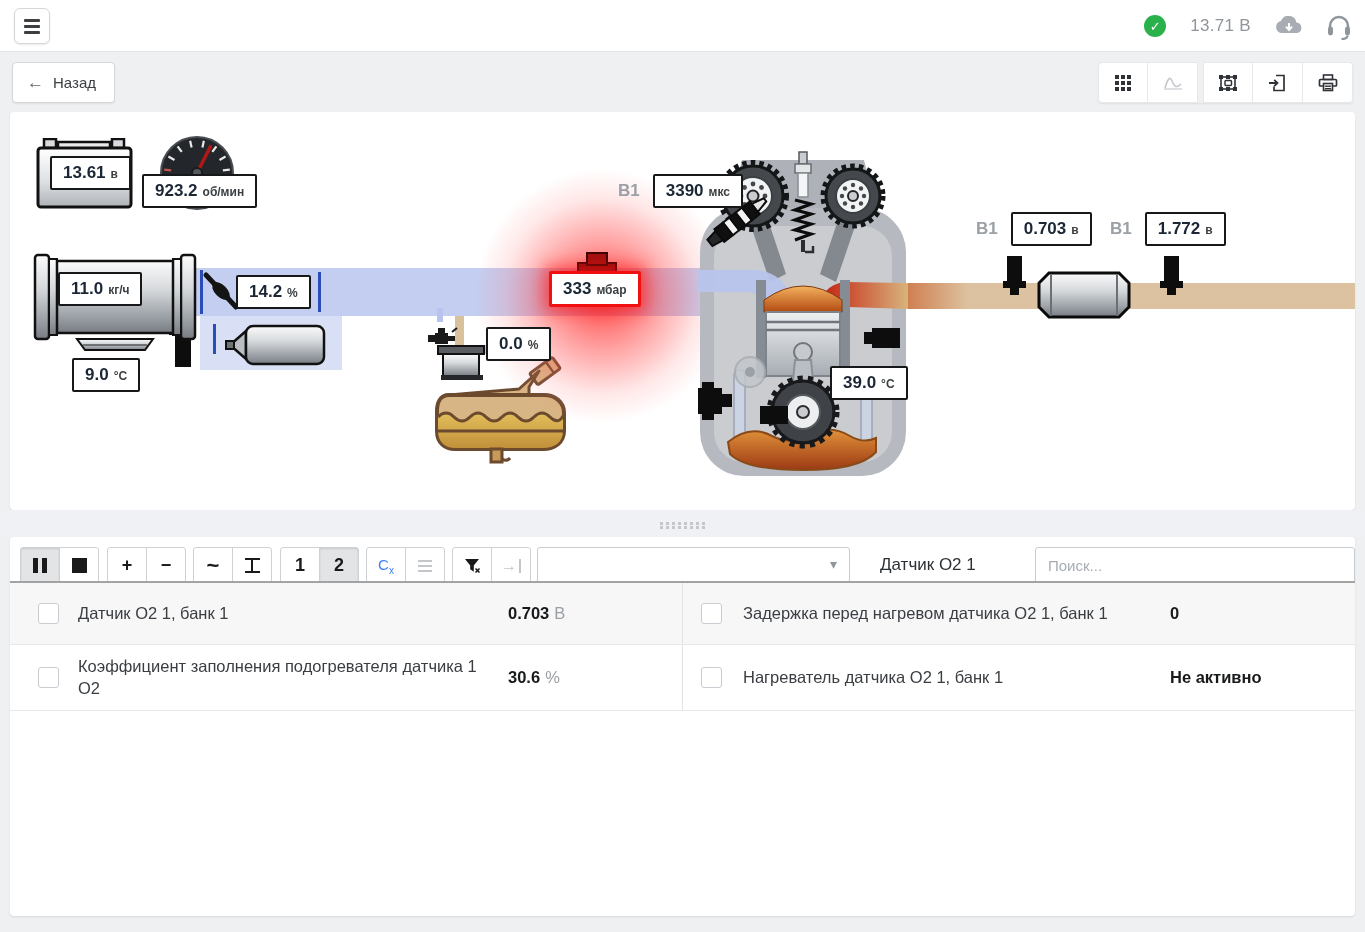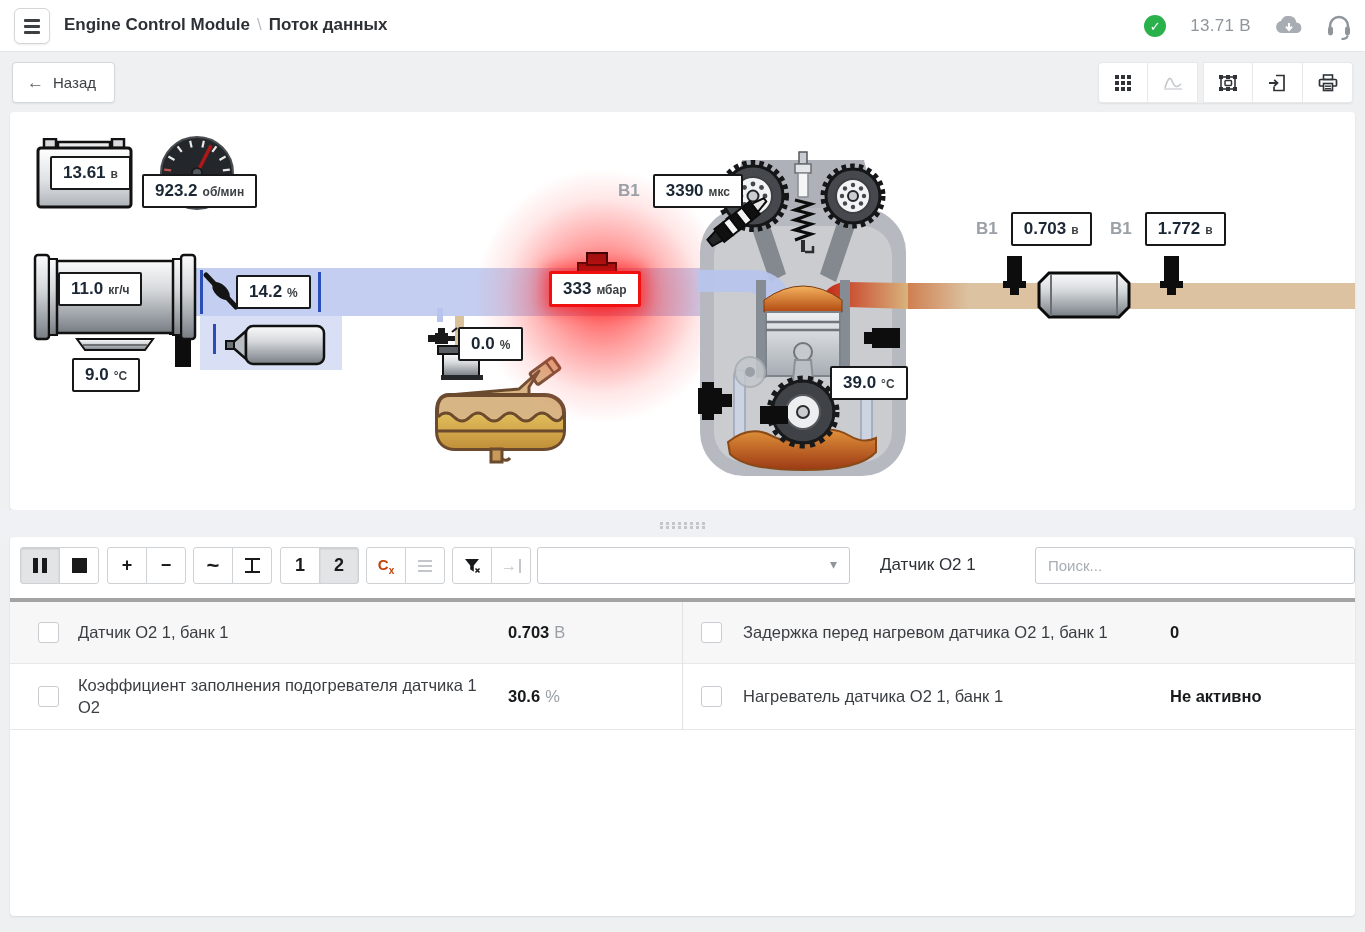--- a/index.html
+++ b/index.html
@@ -77,33 +77,33 @@
   .btn-group .tb-btn:last-child { border-radius:0 3px 3px 0; }
   .tb-btn.active { background:#e2e4e6; box-shadow:inset 0 1px 2px rgba(0,0,0,.12); }
   .tb-btn.disabled { color:#c3c7cb; cursor:default; }
   .pause-glyph { display:flex; gap:4px; }
   .pause-glyph i { width:5px; height:15px; background:#1a1a1a; }
   .stop-glyph { width:15px; height:15px; background:#1a1a1a; }
   .tilde { font-size:22px; line-height:10px; }
   .range-glyph { width:15px; height:15px; border-top:2px solid #1a1a1a; border-bottom:2px solid #1a1a1a; position:relative; }
   .range-glyph::before { content:""; position:absolute; left:6.5px; top:0; bottom:0; width:2px; background:#1a1a1a; }
   .list-glyph { width:14px; height:2px; background:#c3c7cb; box-shadow:0 -5px 0 #c3c7cb,0 5px 0 #c3c7cb; }
-  .clear-glyph { font-size:15px; color:#c2410c; font-weight:700; }
+  .clear-glyph { font-size:15px; color:#3b82f6; font-weight:400; }
   .clear-glyph sub { font-size:10px; }
   .tobar-glyph { font-size:16px; font-weight:700; color:#c3c7cb; border-right:2px solid #c3c7cb; padding-right:2px; line-height:14px; }
   .param-select { position:absolute; left:527px; top:10px; width:313px; height:37px; background:#fff;
     border:1px solid #c9ccd0; border-radius:3px; cursor:pointer; }
   .param-select .caret { position:absolute; right:12px; top:8px; color:#8f959b; font-size:14px; }
   .group-label { position:absolute; left:870px; top:18px; font-size:17px; color:#2d3135; }
   .search-input { position:absolute; left:1025px; top:10px; width:320px; height:37px;
     border:1px solid #c9ccd0; border-radius:3px; padding:0 12px; font-size:15px;
     font-family:inherit; color:#3c4043; outline:none; }
   .search-input::placeholder { color:#a7adb3; }
 
-  .ptable { position:absolute; left:0; top:61px; width:1345px; border-top:4px solid #a3a3a3;
+  .ptable { position:absolute; left:0; top:44px; width:1345px; border-top:2px solid #a3a3a3;
     display:grid; grid-template-columns:673px 672px; }
   .cell { position:relative; height:62px; border-bottom:1px solid #e6e8ea; display:flex; align-items:center; }
   .cell.r2 { height:66px; }
   .cell.striped { background:#f7f7f8; }
   .cell.c1 { border-right:1px solid #e0e2e5; }
   .cbx { position:absolute; left:28px; width:21px; height:21px; background:#fff;
     border:1px solid #c9ccd0; border-radius:3px; cursor:pointer; }
   .cell.c2 .cbx { left:18px; }
   .pname { position:absolute; left:68px; font-size:16.5px; color:#3a3e42; line-height:1.32; max-width:400px; }
   .cell.c2 .pname { left:60px; max-width:440px; }
@@ -112,23 +112,20 @@
   .pval .u { font-weight:400; color:#9aa0a5; margin-left:5px; }
 </style>
 </head>
 <body>
 
 <div class="topbar">
   <div class="menu-btn">
     <i></i>
       <i></i>
       <i></i>
-  </div>
-  <div class="page-title">
-    <span>Engine Control Module</span><span class="sep">\</span><span class="sub">Поток данных</span>
   </div>
   <div class="status-cluster">
     <div class="check-circle">✓</div>
     <div class="voltage">13.71 В</div>
     <svg width="28" height="20" viewBox="0 0 28 20">
       <path d="M7,17 a6,6 0 0 1 -1,-11.9 a8,8 0 0 1 15.4,1.4 a5.3,5.3 0 0 1 0.6,10.5 Z" fill="#a7adb3"></path>
       <path d="M14,7 v6 M11,10.6 l3,3.4 3,-3.4" stroke="#fff" stroke-width="2" fill="none"></path>
     </svg>
     <svg width="24" height="27" viewBox="0 0 24 27">
       <path d="M3,15 v-2 a9,9 0 0 1 18,0 v2" stroke="#8f959b" stroke-width="2.4" fill="none"></path>
@@ -317,21 +314,21 @@
         <line x1="118" y1="9" x2="118" y2="23" stroke="#6b4a2e" stroke-width="2.5"></line>
       </g>
     <path d="M16,40 L86,34 L106,16 L96,32 L96,40 Z" fill="#d8b584" stroke="#6b4a2e" stroke-width="3" stroke-linejoin="round"></path>
     <path d="M16,40 C7,40 4,48 4,56 L4,76 C4,88 12,94 22,94 L110,94 C122,94 131,87 131,76 L131,58 C131,47 122,40 111,40 Z" fill="#d8b584" stroke="#6b4a2e" stroke-width="4" stroke-linejoin="round"></path>
     <path d="M5,62 Q13,54 21,62 T37,62 T53,62 T69,62 T85,62 T101,62 T117,62 T130,61 L130,76 C130,87 122,93 110,93 L22,93 C12,93 5,87 5,76 Z" fill="url(#fuel)"></path>
     <path d="M5,62 Q13,54 21,62 T37,62 T53,62 T69,62 T85,62 T101,62 T117,62 T130,61" fill="none" stroke="#6b4a2e" stroke-width="3"></path>
     <path d="M4,76 H131" stroke="#6b4a2e" stroke-width="3"></path>
     <rect x="58" y="94" width="11" height="13" fill="#c89a5a" stroke="#6b4a2e" stroke-width="3"></rect>
     <path d="M69,104 q5,3 8,-1" fill="none" stroke="#6b4a2e" stroke-width="3"></path>
   </svg>
-  <div class="vbox" style="left:448px; top:215px;">
+  <div class="vbox" style="left:476px; top:215px;">
     <span>0.0</span>
       <span class="unit">%</span>
   </div>
 
   <svg class="illu z4" style="left:688px; top:38px;" width="210" height="334" viewBox="0 0 210 334">
     <defs>
       <linearGradient id="pist" x1="0" y1="0" x2="0" y2="1">
           <stop offset="0" stop-color="#eef0f2"></stop>
           <stop offset="1" stop-color="#a6acb2"></stop>
         </linearGradient>

